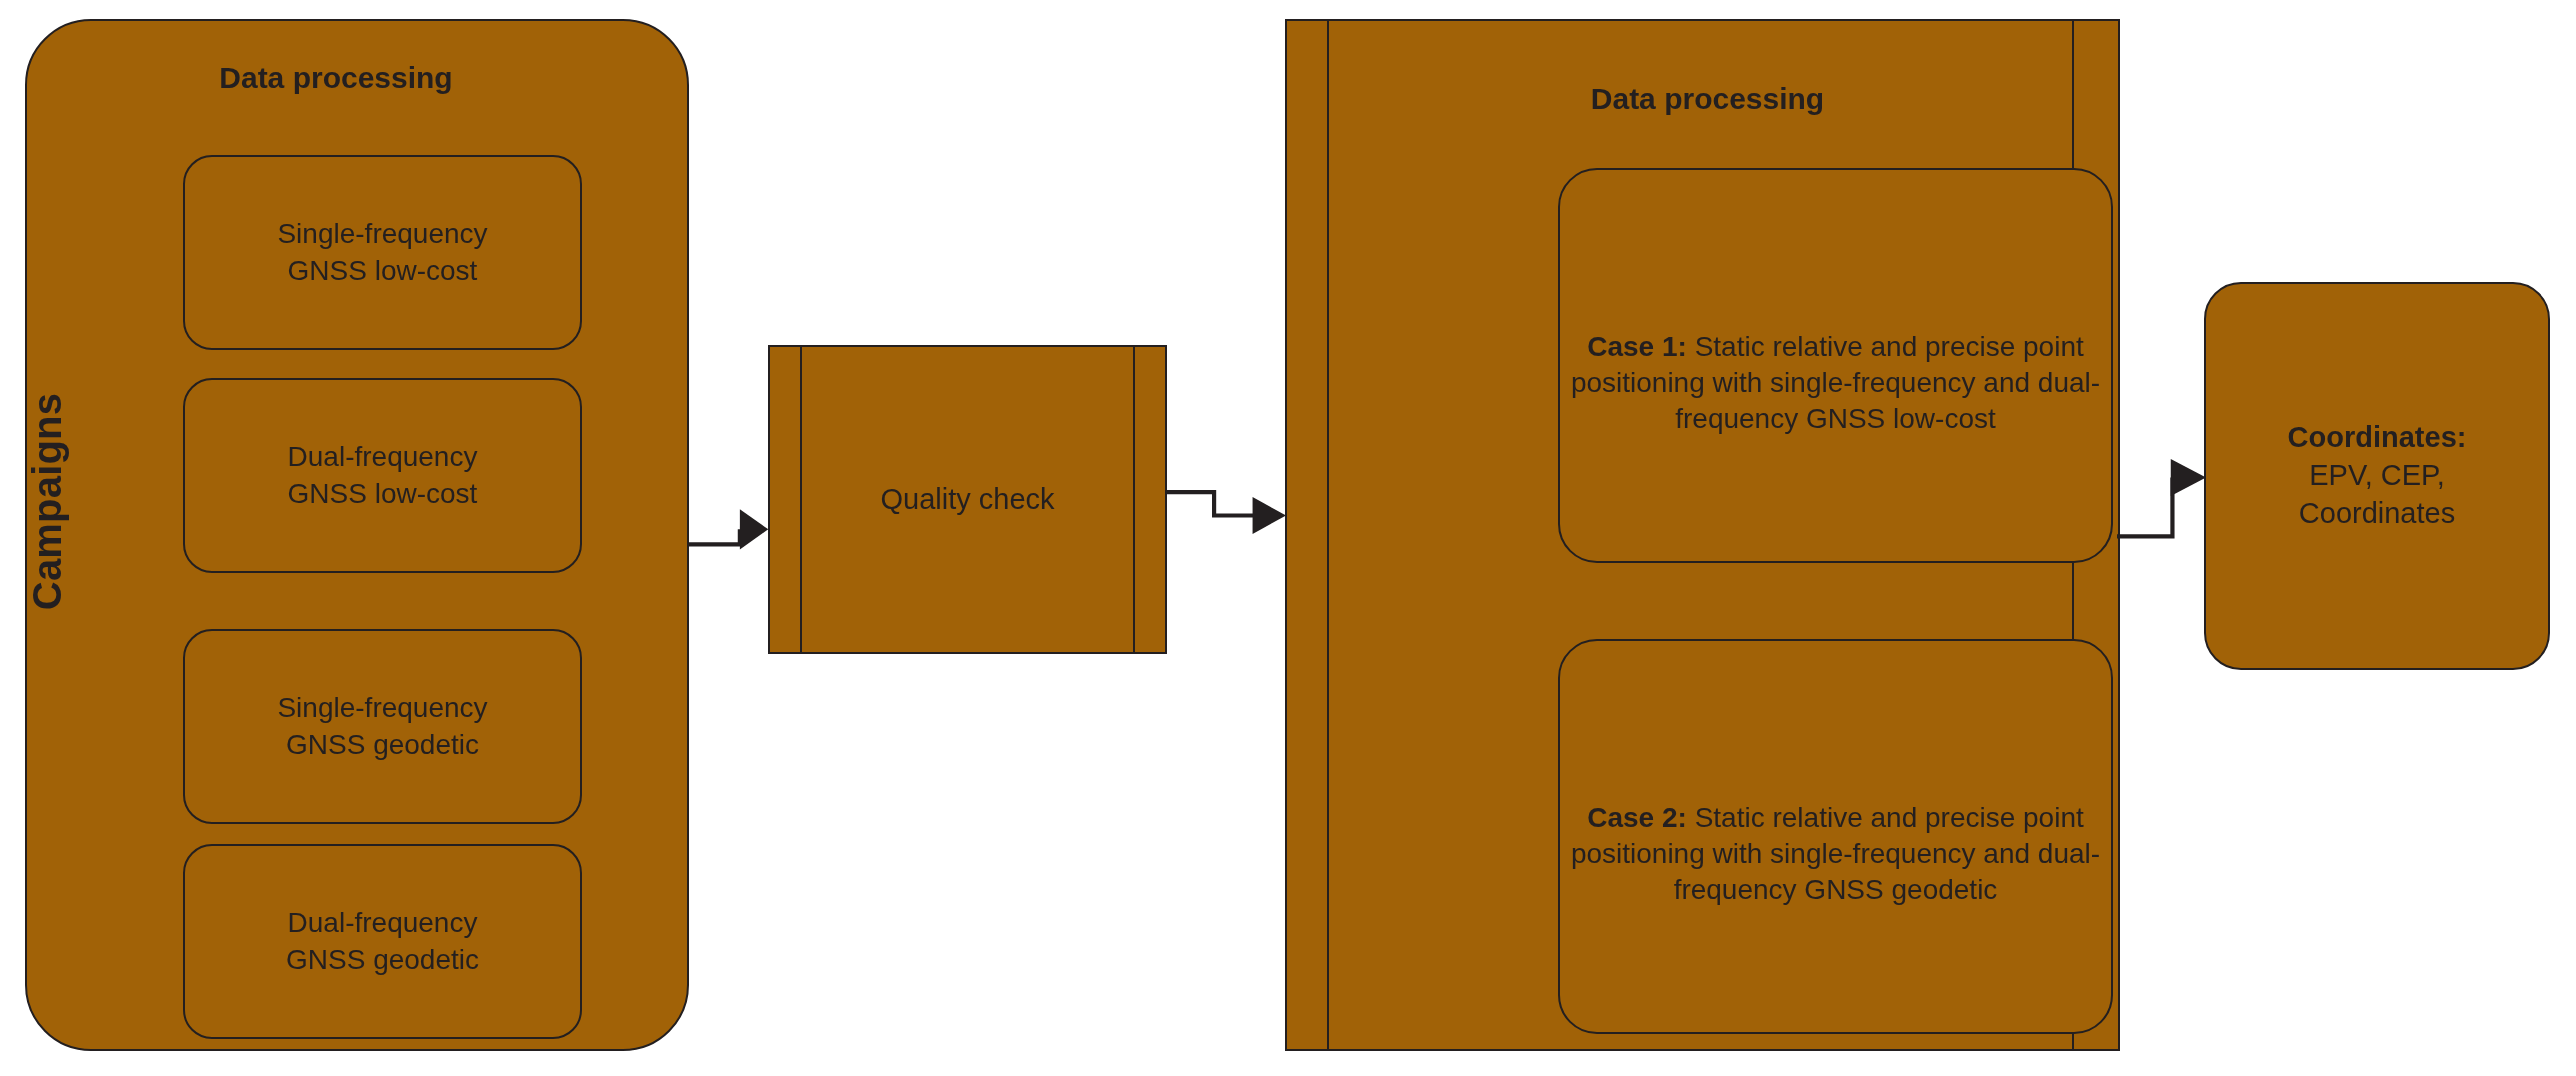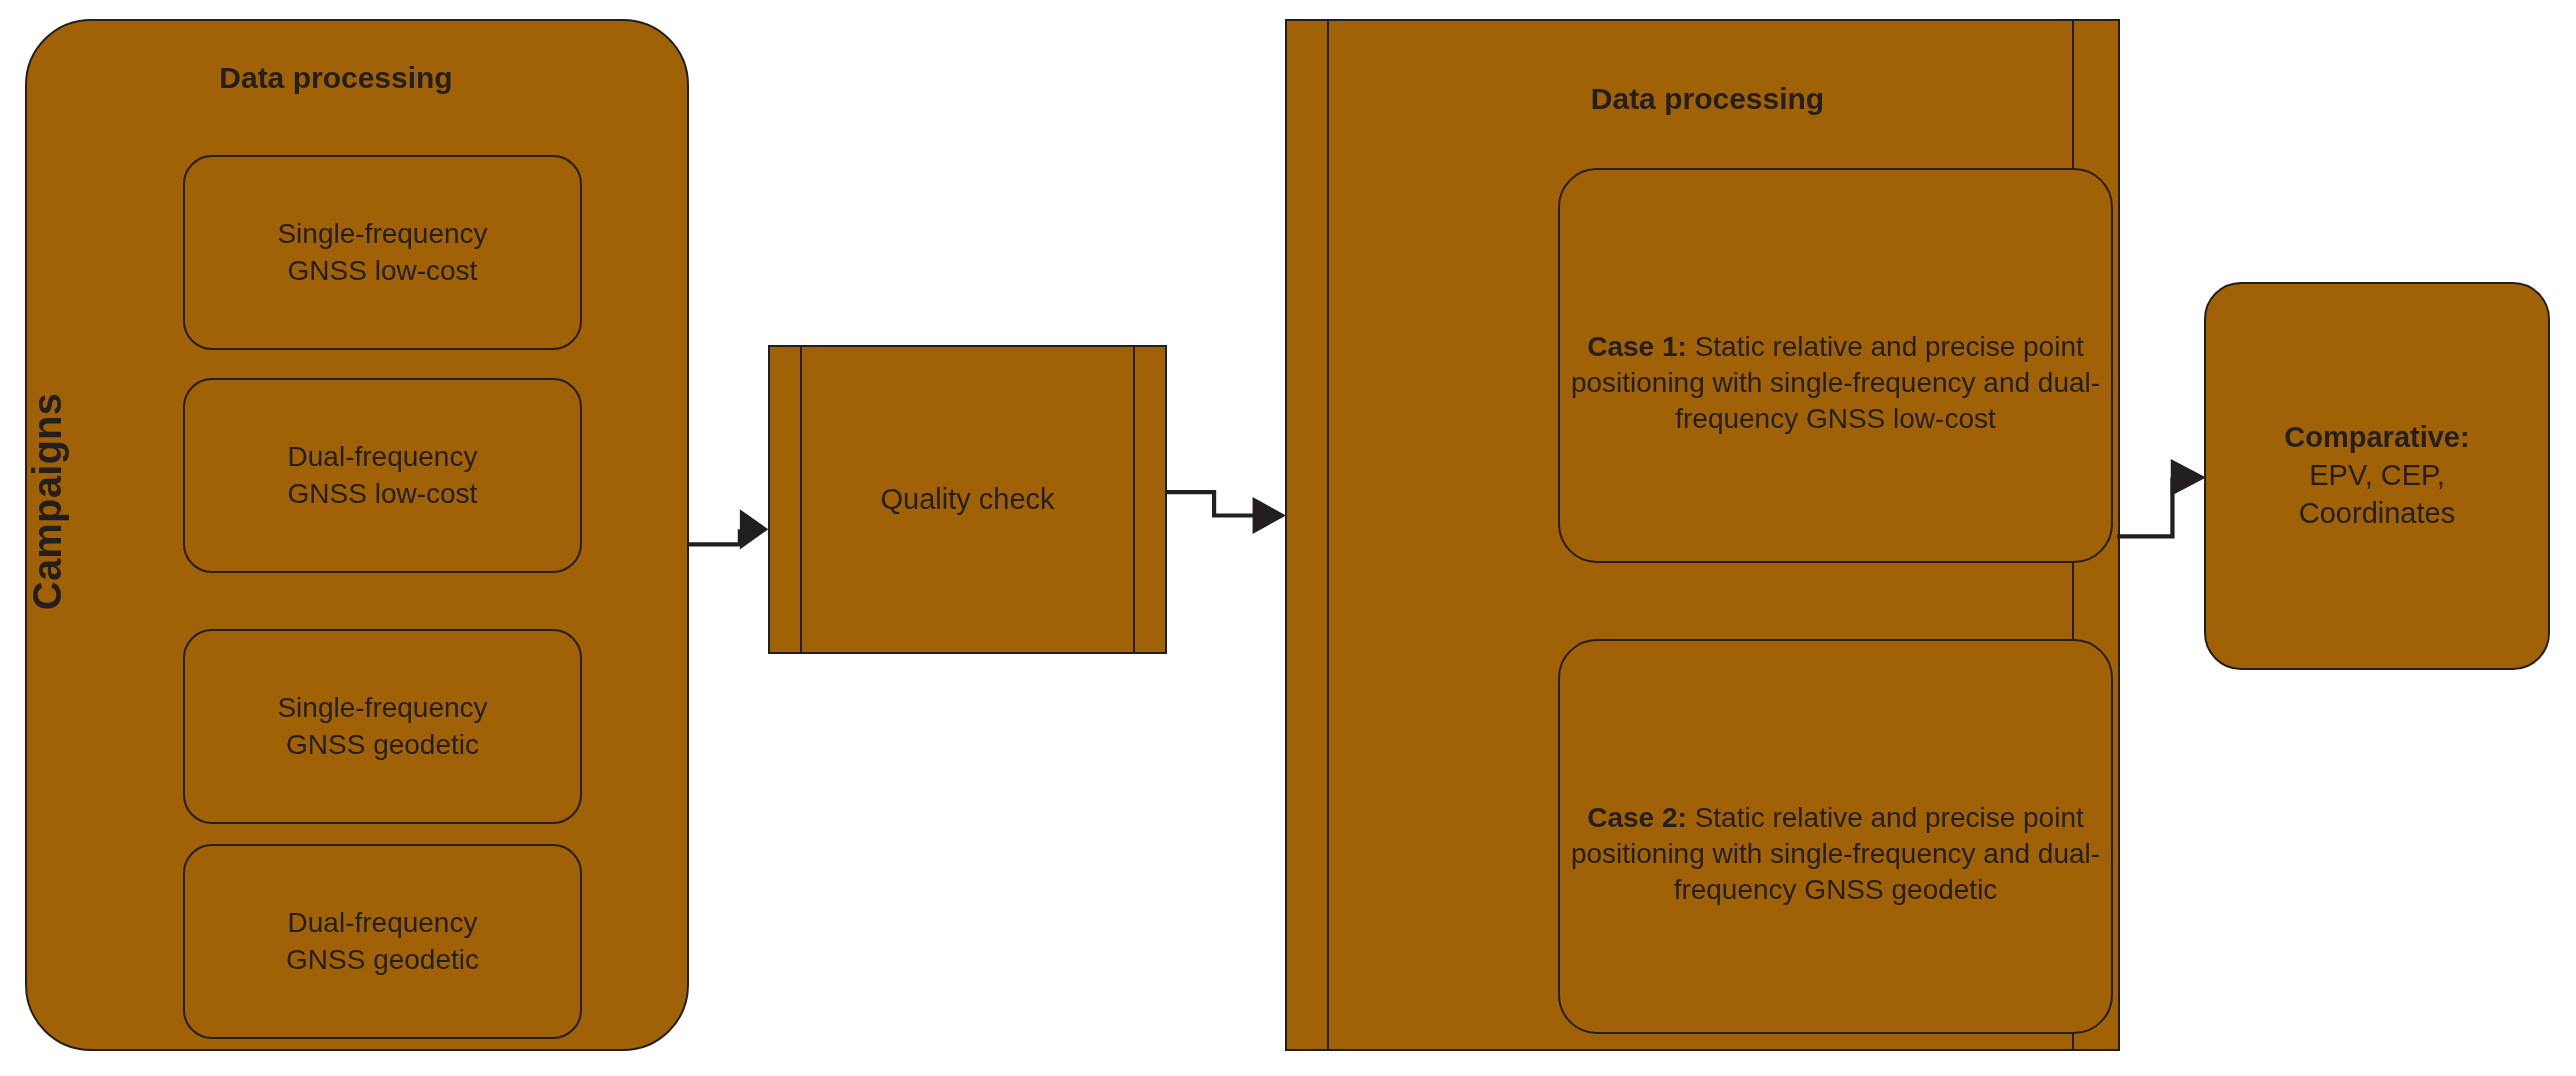--- a/index.html
+++ b/index.html
@@ -199,19 +199,19 @@
   </div>
 
   <div class="conn" style="left:2117px; top:437px;">
     <svg width="126" height="118" viewBox="0 0 150 140">
       <path d="M0,118 L66,118 L66,48" fill="none" stroke="#231f20" stroke-width="5"></path>
       <path d="M64,26 L106,48 L64,70 Z" fill="#231f20"></path>
     </svg>
   </div>
 
   <div class="box" id="comparative">
-    <span class="label"><b>Comparative:</b>
+    <span class="label"><b>Coordinates:</b>
 <span>EPV, CEP,
 Coordinates</span></span>
   </div>
 
 </div>
 
 
 </body></html>

